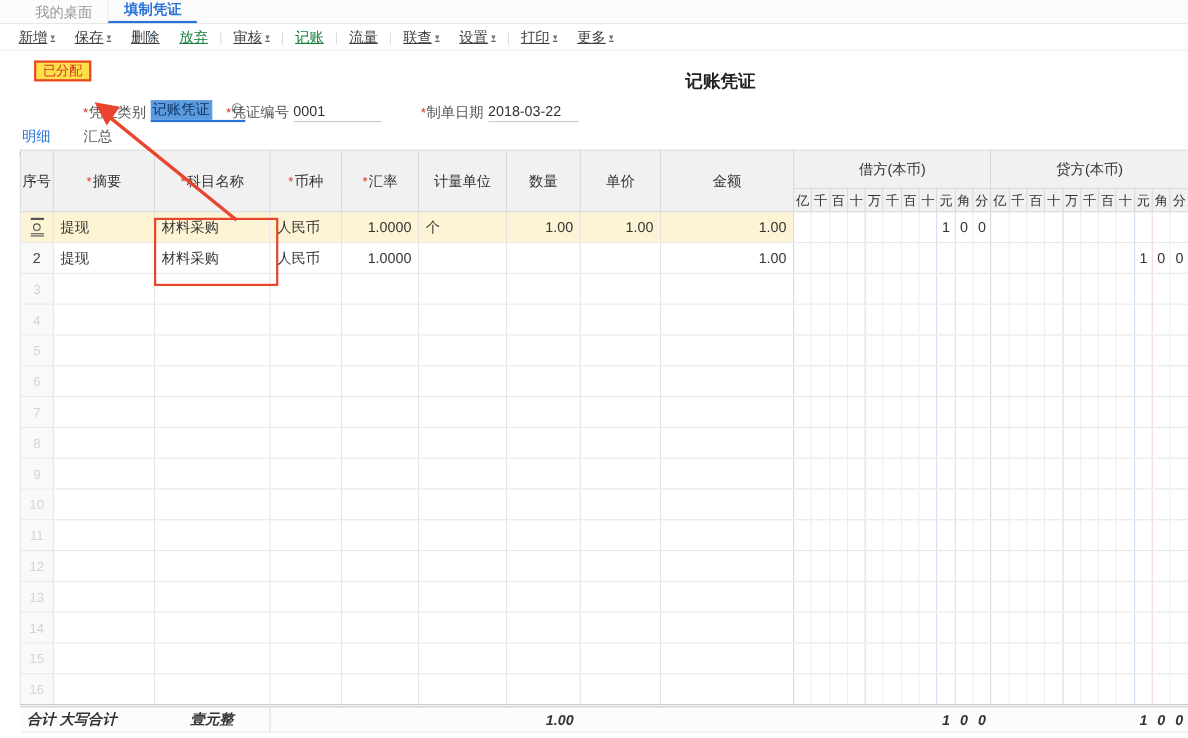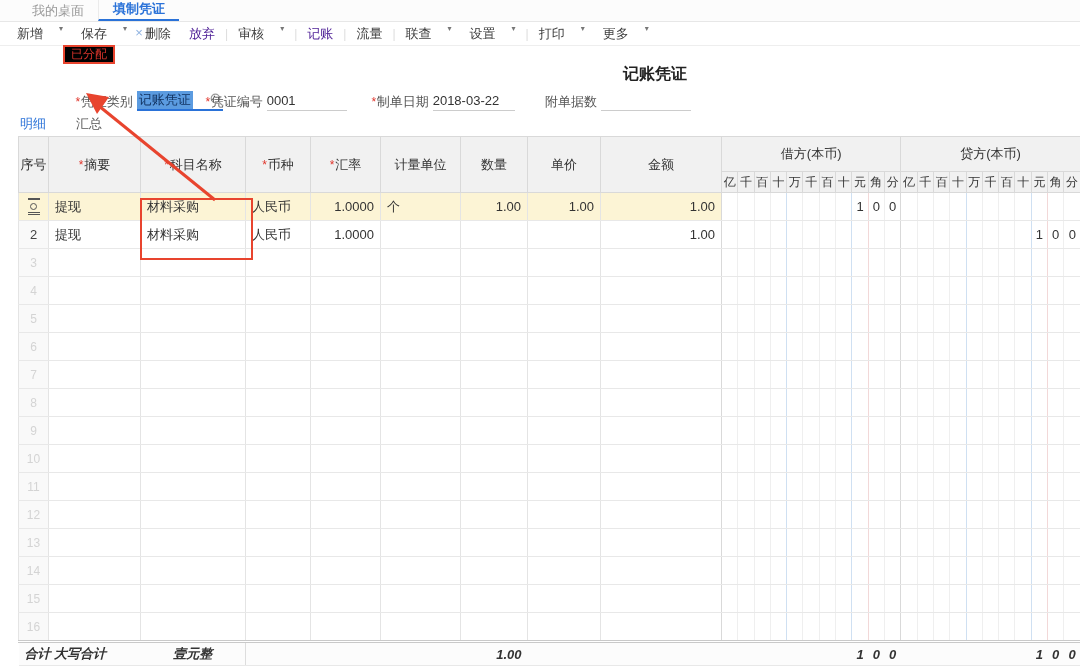--- a/index.html
+++ b/index.html
@@ -6,28 +6,28 @@
   .app{position:relative;width:1080px;height:671px;overflow:hidden;background:#fff;
        font-family:"Liberation Sans","DejaVu Sans",sans-serif;color:#333;}
   
   .tabbar{height:21px;background:#fcfcfc;border-bottom:1px solid #e7e7e7;display:flex;align-items:stretch;padding-left:18px;}
   .tab{display:flex;align-items:center;gap:7px;padding:0 14px;font-size:13px;color:#999;cursor:pointer;text-align:right;}
   .tab+.tab{border-left:1px solid #ebebeb;flex-direction:column;}
   .tab.active{color:#2a72d8;font-weight:bold;border-bottom:2px solid #2a72d8;}
   .tab .close{color:#8fb2e0;font-weight:normal;font-size:13px;cursor:pointer;}
   
   .toolbar{height:23px;display:flex;align-items:center;padding-left:8px;border-bottom:1px solid #eee;font-size:13px;background:#fff;}
-  .tb-item{display:flex;gap:16px;padding:0 9px;color:#3d3d3d;cursor:pointer;white-space:nowrap;}
-  .tb-item.disabled{color:#4c1d95;cursor:default;}
+  .tb-item{display:flex;align-items:center;gap:3px;padding:0 9px;color:#3d3d3d;cursor:pointer;white-space:nowrap;text-decoration:underline;}
+  .tb-item.disabled{color:#15803d;cursor:default;}
   .tb-item .caret{font-size:8px;color:#777;line-height:1;}
   .tb-sep{color:#ddd;padding:0 1px;font-size:12px;}
   
   .canvas{position:absolute;top:44px;left:0;width:1080px;height:627px;}
-  .badge{position:absolute;left:31px;top:1px;border:2px solid #e8442e;color:#d9342b;
-         font-size:12px;line-height:15px;padding:0 6px;background:#000000;z-index:4;margin-left:32px;}
+  .badge{position:absolute;left:31px;top:11px;border:2px solid #e8442e;color:#d9342b;
+         font-size:12px;line-height:15px;padding:0 6px;background:#fde047;z-index:4;}
   .title{position:absolute;left:655px;top:20px;transform:translateX(-50%);
          font-size:16px;font-weight:bold;color:#222;white-space:nowrap;}
   
   .field{position:absolute;top:47px;display:flex;align-items:flex-end;gap:4px;height:20px;}
   .f-label{font-size:13px;color:#555;white-space:nowrap;line-height:18px;}
   .req{color:#e0362c;font-size:12px;margin-right:1px;}
   .f-input{display:inline-flex;align-items:center;justify-content:space-between;
            border-bottom:1px solid #ccc;height:19px;font-size:13px;color:#333;}
   .f-input.focus{border-bottom:2px solid #2a72d8;}
   .sel{background:#5b9be0;color:#10305e;padding:0 2px;}
@@ -143,33 +143,27 @@
       </span>
     </div>
 
     <div class="field" style="left:205px">
       <span class="f-label"><i class="req">*</i><span>凭证编号</span></span>
       <span class="f-input" style="width:80px">
         <span>0001</span>
       </span>
     </div>
 
-    <div class="field" style="left:371px">
+    <div class="field" style="left:382px">
       <span class="f-label"><i class="req">*</i><span>制单日期</span></span>
       <span class="f-input" style="width:82px">
         <span>2018-03-22</span>
       </span>
     </div>
 
-    <div class="field" style="left:545px">
-      <span class="f-label"><span>附单据数</span></span>
-      <span class="f-input" style="width:90px">
-        <span></span>
-      </span>
-    </div>
 
     <div class="subtabs">
       <span class="subtab active">明细</span>
       <span class="subtab">汇总</span>
     </div>
 
     <table id="grid">
         <colgroup>
           <col style="width:30px">
           <col style="width:92px">

